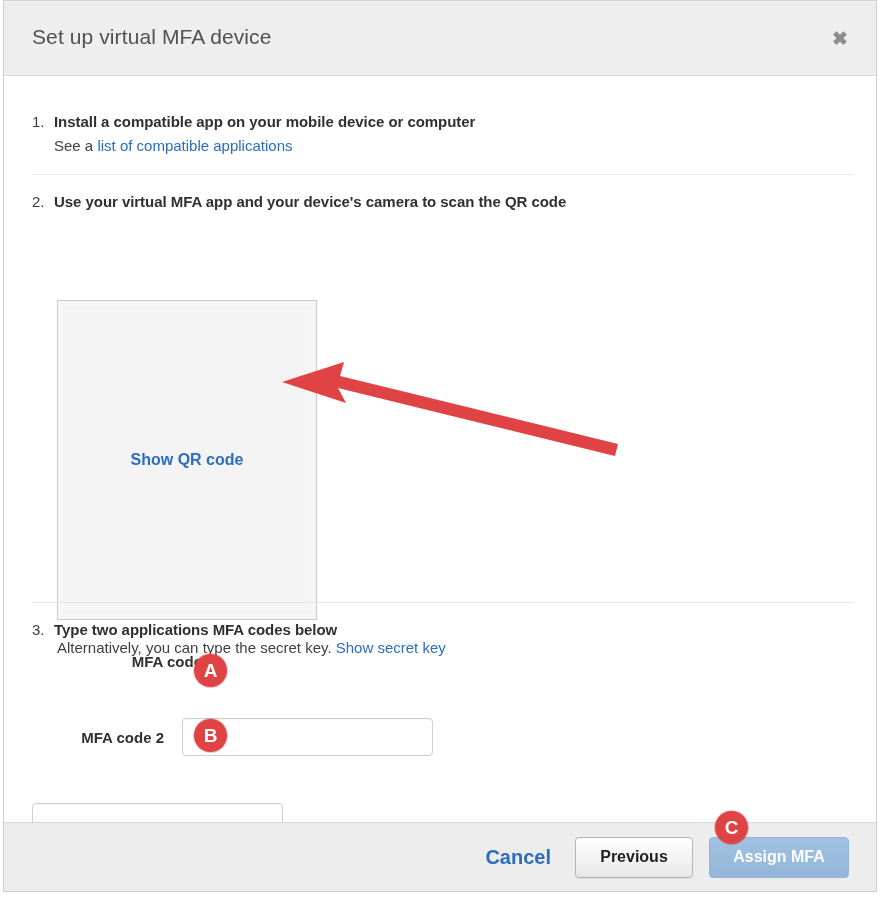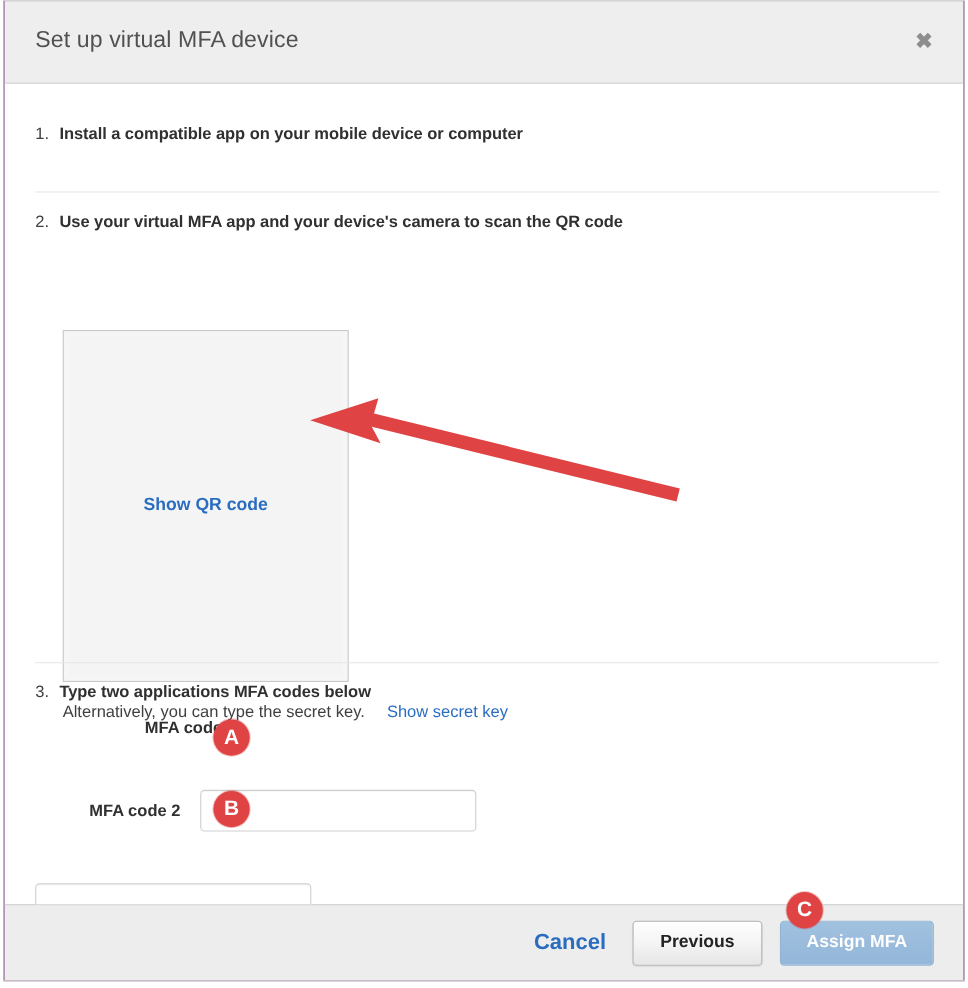--- a/index.html
+++ b/index.html
@@ -15,21 +15,21 @@
   }
 
   .modal {
     position: relative;
     width: 874px;
     height: 892px;
     margin: 0 auto;
     border: 1px solid #cfcfcf;
     border-top: 1px solid #d5d5d5;
     box-sizing: border-box;
-    background: #701a75;
+    background: #f0abfc;
     overflow: hidden;
   }
 
   
   .modal-header {
     position: relative;
     height: 75px;
     background: #eeeeee;
     border-bottom: 1px solid #d8d8d8;
     box-sizing: border-box;
@@ -138,21 +138,21 @@
     cursor: pointer;
   }
 
   .alt-line {
     position: absolute;
     left: 53px;
     top: 563px;
     font-size: 15px;
     color: #3f3f3f;
   }
-  .alt-line a.link { font-size: 15px; margin-left: 16px; }
+  .alt-line a.link { font-size: 15px; }
 
   
   .arrow-svg {
     position: absolute;
     left: 0;
     top: 0;
     width: 874px;
     height: 746px;
     pointer-events: none;
   }
@@ -268,20 +268,23 @@
     <div class="close-btn">✖</div>
   </div>
 
   <div class="modal-body">
 
     <div class="step" style="top:37px;">
       <div class="step-line">
         <span class="step-num">1.</span>
         <span class="step-heading">Install a compatible app on your mobile device or computer</span>
       </div>
+      <div class="step-sub">
+        <span>See a </span><a class="link">list of compatible applications</a>
+      </div>
     </div>
 
     <div class="divider" style="top:98px;"></div>
 
     <div class="step" style="top:117px;">
       <div class="step-line">
         <span class="step-num">2.</span>
         <span class="step-heading">Use your virtual MFA app and your device's camera to scan the QR code</span>
       </div>
     </div>

